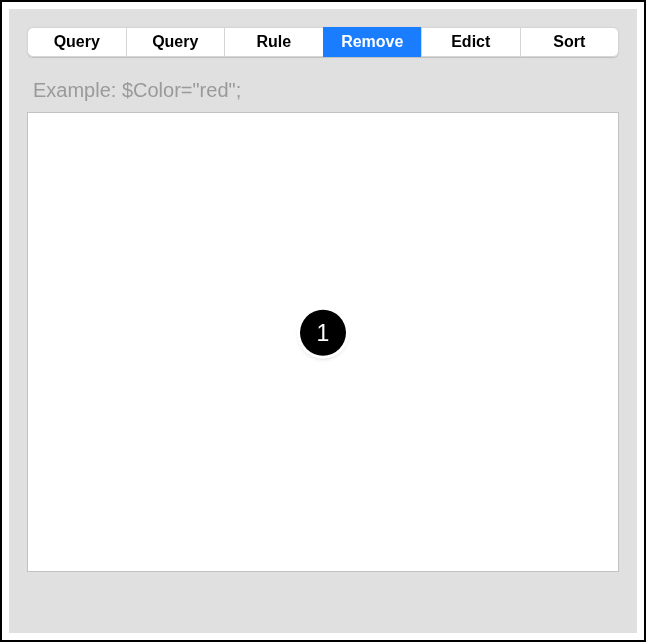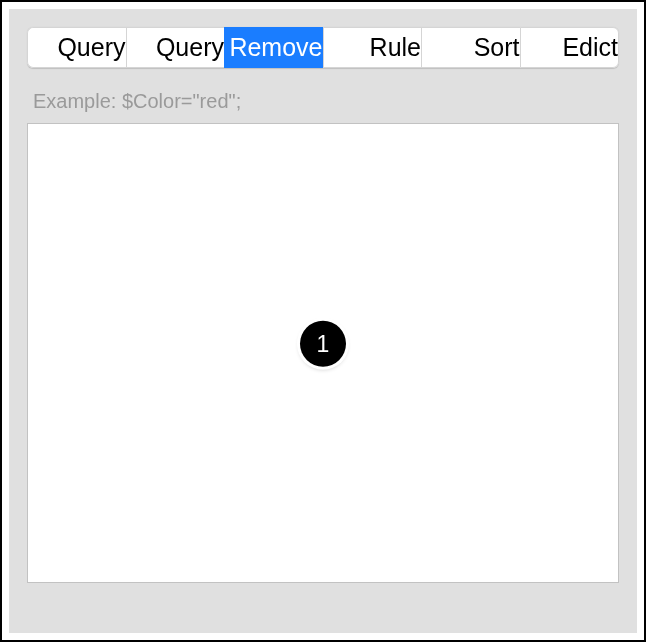--- a/index.html
+++ b/index.html
@@ -28,28 +28,28 @@
     }
     .tab-bar {
       display: flex;
       width: 100%;
       border-radius: 6px;
       overflow: hidden;
       box-shadow: 0 0.5px 1px rgba(0,0,0,0.15);
     }
     .tab {
       flex: 1;
-      text-align: right;
+      text-align: center;
       padding: 5px 0;
-      font-size: 25px;
+      font-size: 16px;
       background: #fff;
       border: 1px solid #d5d5d5;
       border-right: none;
       cursor: pointer;
-      font-weight: 400;
+      font-weight: 700;
       color: #000;
     }
     .tab:first-child {
       border-radius: 6px 0 0 6px;
     }
     .tab:last-child {
       border-right: 1px solid #d5d5d5;
       border-radius: 0 6px 6px 0;
     }
     .tab.active {
@@ -100,24 +100,24 @@
     }
   </style>
 </head>
 <body>
 
 <div class="outer-frame">
   <div class="panel">
     <div class="tab-bar">
       <div class="tab">Query</div>
       <div class="tab">Query</div>
+      <div class="tab">Rule</div>
       <div class="tab active">Remove</div>
-      <div class="tab">Rule</div>
+      <div class="tab">Edict</div>
       <div class="tab">Sort</div>
-      <div class="tab">Edict</div>
     </div>
     <div class="example-label">Example: $Color="red";</div>
     <div class="text-area-container">
       <textarea class="text-area" style=""></textarea>
       <div class="marker">1</div>
     </div>
   </div>
 </div>
 
 </body></html>

